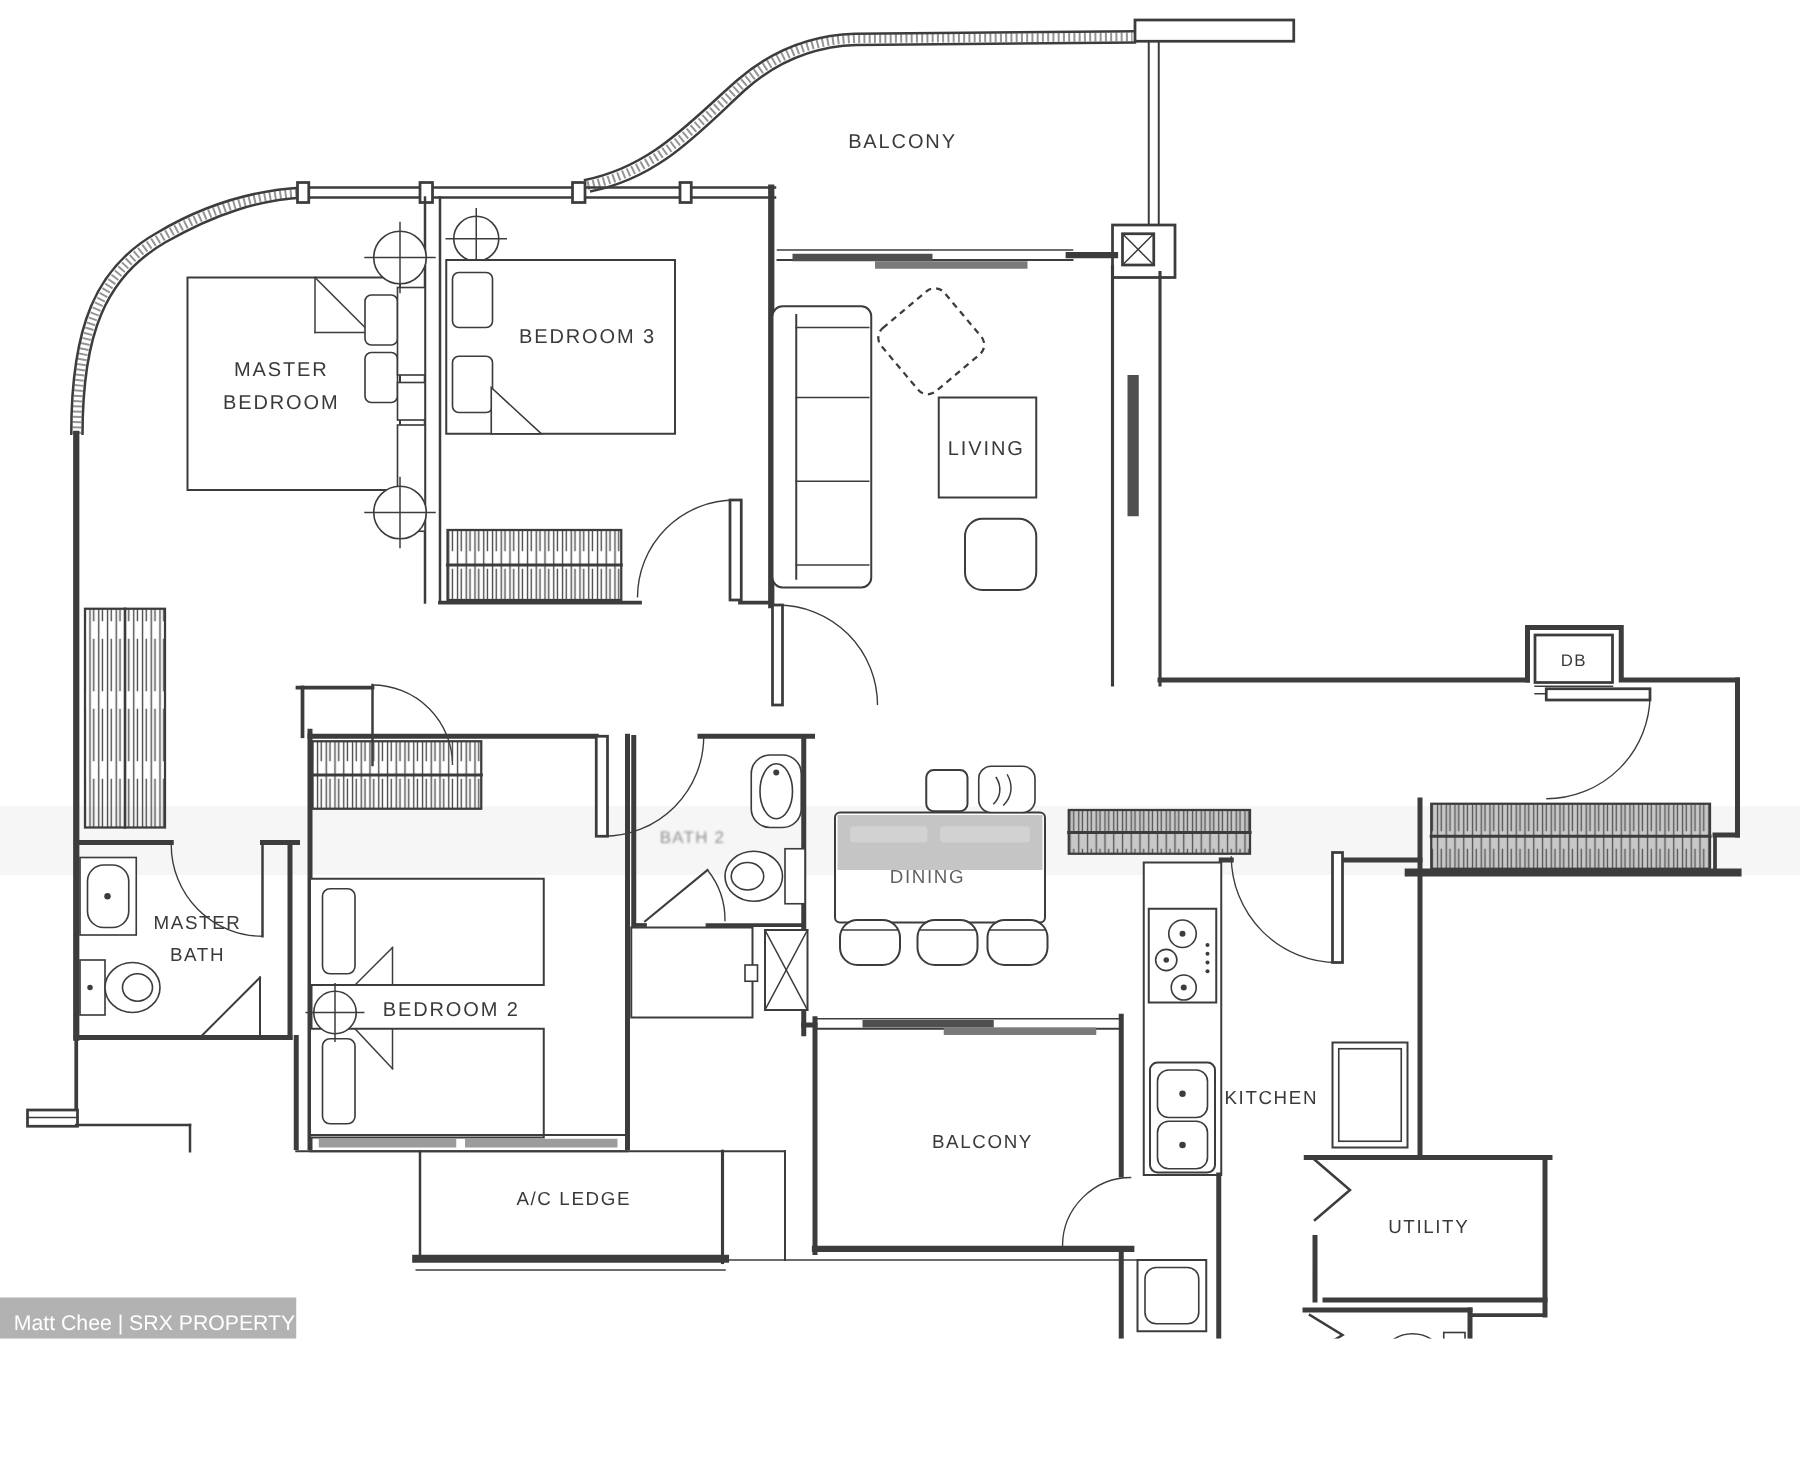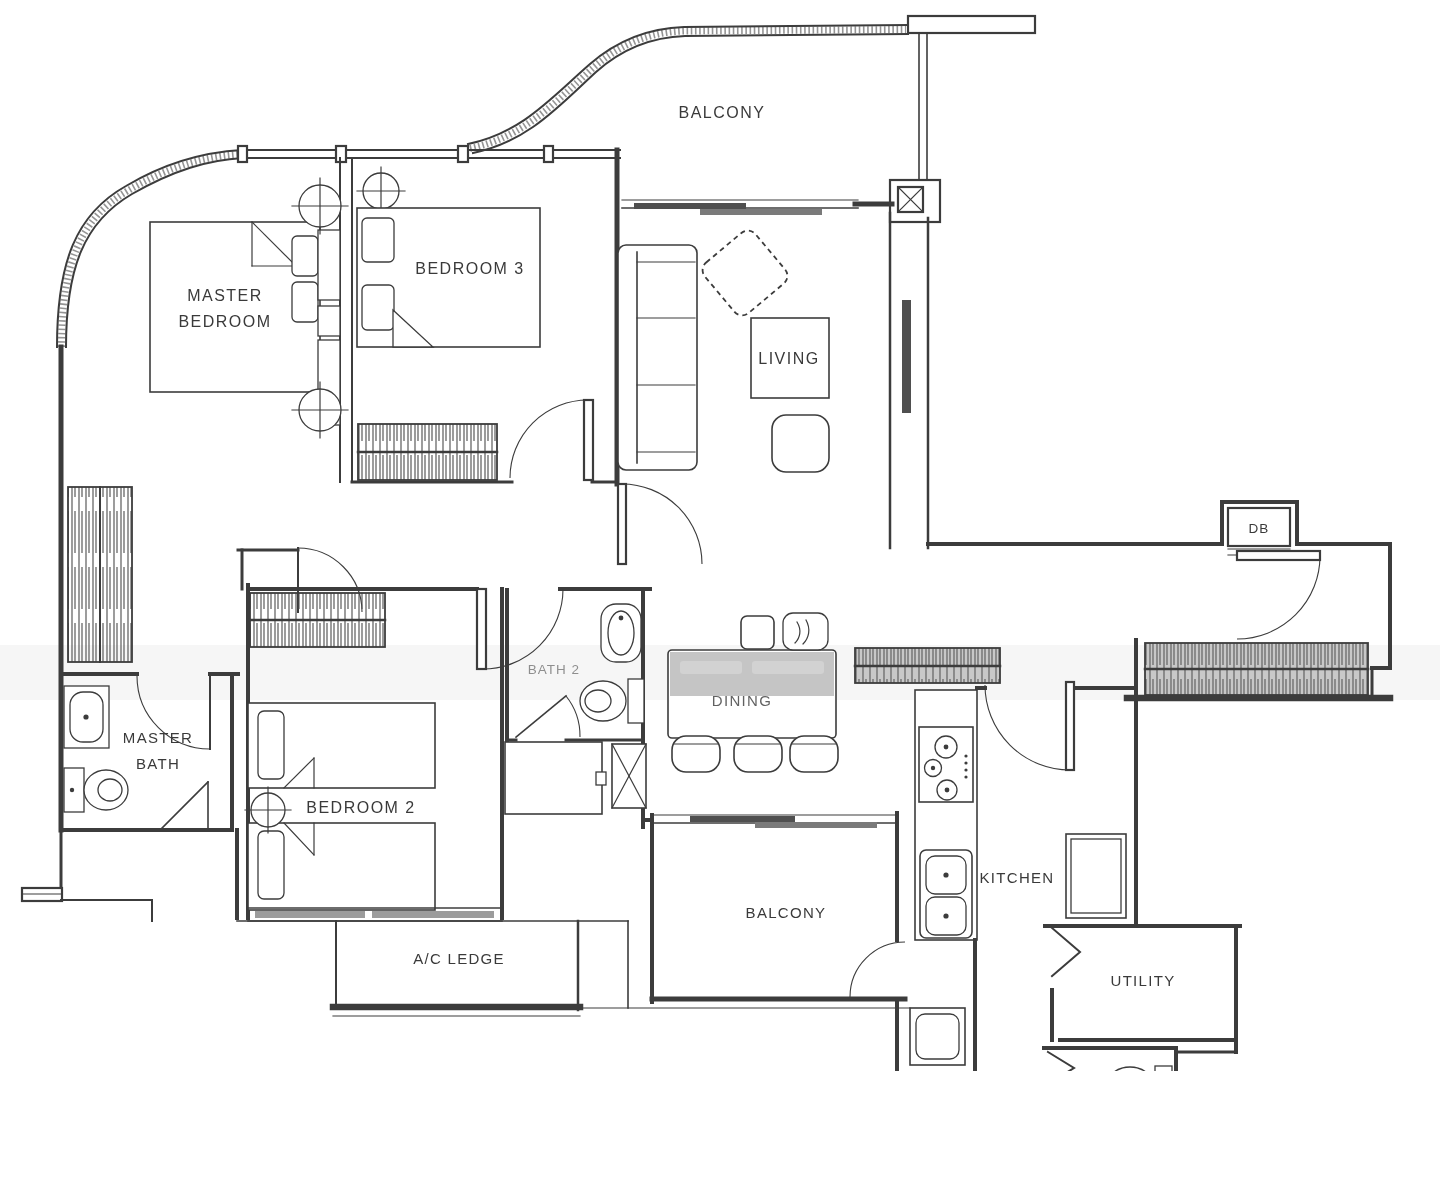--- a/index.html
+++ b/index.html
@@ -398,13 +398,14 @@
     <text class="lbl13 blurred" x="554" y="674">BATH 2</text>
     <text class="lbl15 faded" x="742" y="706">DINING</text>
     <text class="lbl15" x="1017" y="883">KITCHEN</text>
     <text class="lbl15" x="786" y="918">BALCONY</text>
     <text class="lbl15" x="459" y="964">A/C LEDGE</text>
     <text class="lbl15" x="1143" y="986">UTILITY</text>
     <text class="lbl13" x="1085" y="1095">WC</text>
   </g>
 </svg>
 
+<div id="wm-badge">Matt Chee | SRX PROPERTY</div>
 </div>
 
 </body></html>

